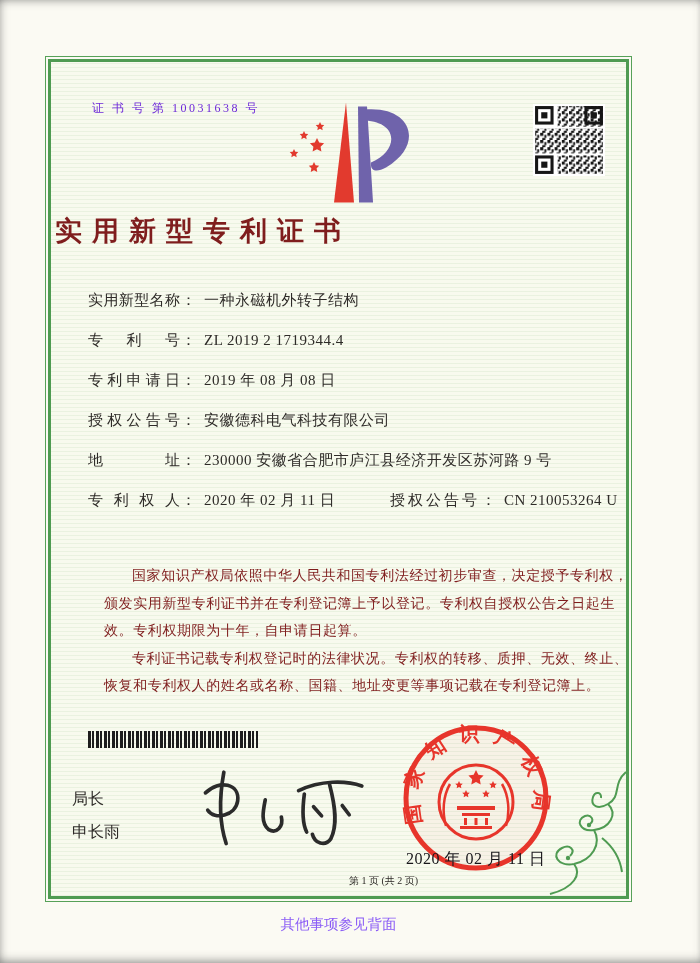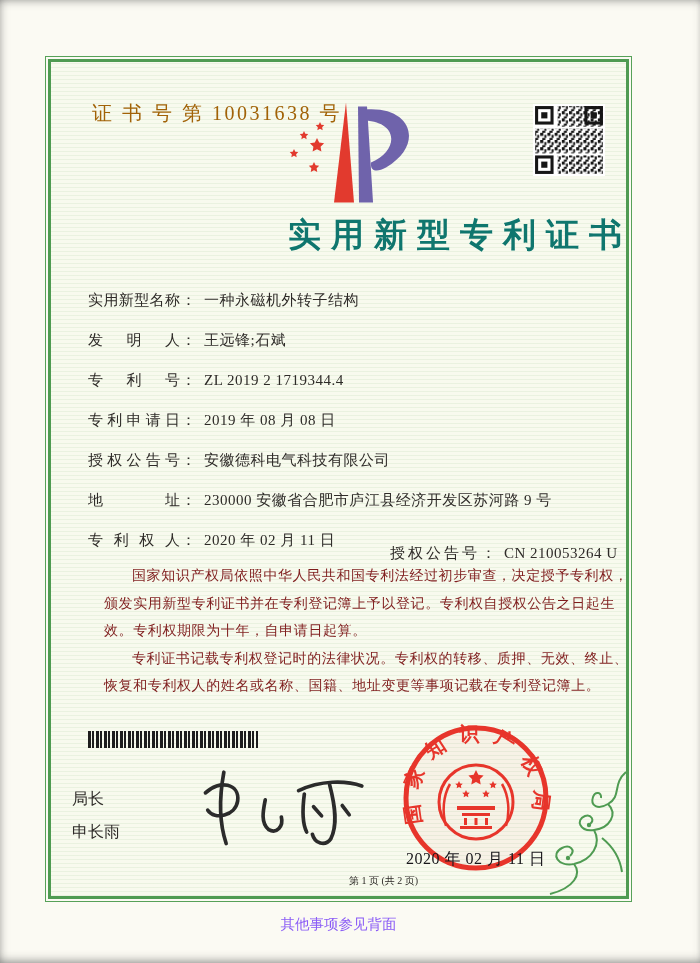--- a/index.html
+++ b/index.html
@@ -26,38 +26,38 @@
   .frame-inner {
     position:absolute; inset:2px;
     border:3px solid #4f9b52;
     background-color:#f8faee;
     background-image:repeating-linear-gradient(0deg,
       rgba(130,185,120,.12) 0px, rgba(130,185,120,.12) 1px,
       transparent 1px, transparent 4px);
   }
   .cert-no {
     position:absolute; left:92px; top:100px;
-    font-size:20px; letter-spacing:2.5px; color:#a16207; z-index:2;
+    font-size:12px; letter-spacing:2.5px; color:#6d28d9; z-index:2;
   }
   .logo { position:absolute; left:272px; top:98px; width:150px; height:108px; z-index:2; }
   .qr { position:absolute; left:533px; top:104px; width:72px; height:72px; z-index:2; }
   .title {
     position:absolute; left:45px; top:213px; width:587px;
-    text-align:right; font-size:33px; font-weight:bold;
-    letter-spacing:10px; text-indent:10px; color:#0f766e; z-index:2;
+    text-align:left; font-size:27px; font-weight:bold;
+    letter-spacing:10px; text-indent:10px; color:#7f1d1d; z-index:2;
   }
   .fields { position:absolute; left:88px; top:291px; width:532px; font-size:15px; z-index:2; }
   .row { position:relative; height:40px; white-space:nowrap; }
   .lbl {
     display:inline-block; width:92px; vertical-align:top;
     text-align:justify; text-align-last:justify; text-justify:inter-character;
   }
   .colon { display:inline-block; margin:0 8px 0 1px; }
   .val { letter-spacing:0.5px; }
-  .pair2 { position:absolute; left:302px; top:13px; }
+  .pair2 { position:absolute; left:302px; top:0; }
   .pair2 .lbl { width:auto; letter-spacing:3px; text-align-last:auto; }
   .paras {
     position:absolute; left:88px; top:562px; width:528px;
     font-size:14px; line-height:27.5px; letter-spacing:0.6px;
     color:#7f1d1d; z-index:2;margin-left:16px;
   }
   .paras p { text-indent:2em; }
   .barcode {
     position:absolute; left:88px; top:731px; width:170px; height:17px; z-index:2;
     background:
@@ -120,23 +120,20 @@
       <rect x="3.5" y="51.5" width="15" height="15" fill="none" stroke="#161616" stroke-width="3"></rect>
       <rect x="8" y="56" width="6" height="6" fill="#161616"></rect>
     </g>
   </svg>
 
   <div class="title">实用新型专利证书</div>
 
   <div class="fields">
     <div class="row">
       <span class="lbl">实用新型名称</span><span class="colon">：</span><span class="val">一种永磁机外转子结构</span>
-    </div>
-    <div class="row">
-      <span class="lbl">发明人</span><span class="colon">：</span><span class="val">王远锋;石斌</span>
     </div>
     <div class="row">
       <span class="lbl">专利号</span><span class="colon">：</span><span class="val">ZL 2019 2 1719344.4</span>
     </div>
     <div class="row">
       <span class="lbl">专利申请日</span><span class="colon">：</span><span class="val">2019 年 08 月 08 日</span>
     </div>
     <div class="row">
       <span class="lbl">授权公告号</span><span class="colon">：</span><span class="val">安徽德科电气科技有限公司</span>
     </div>

